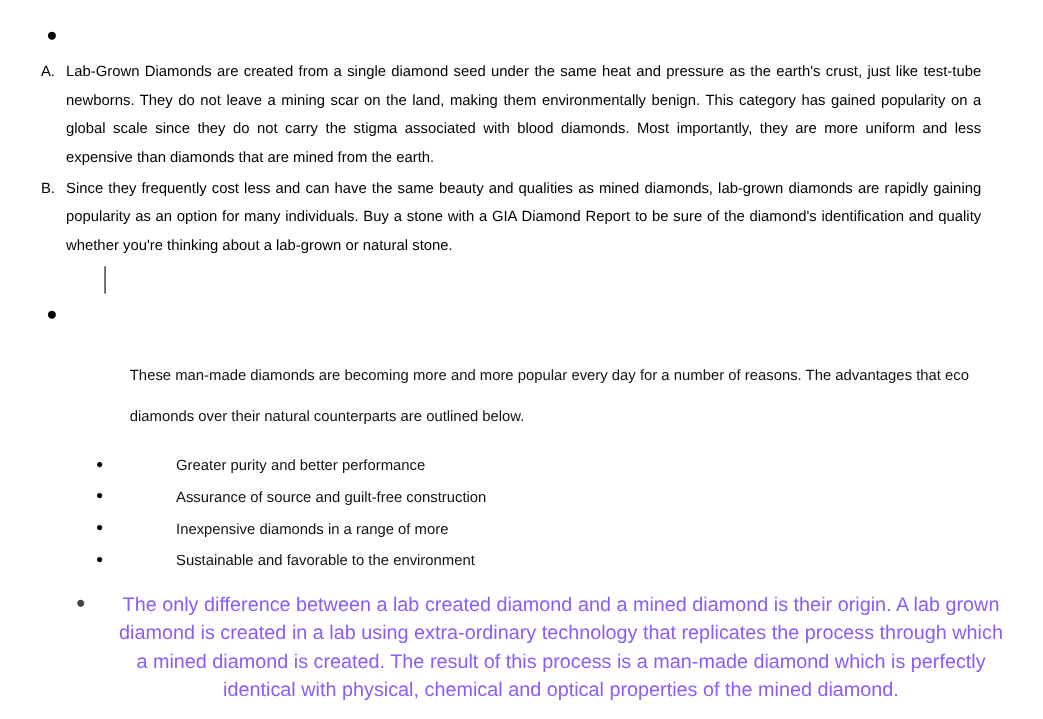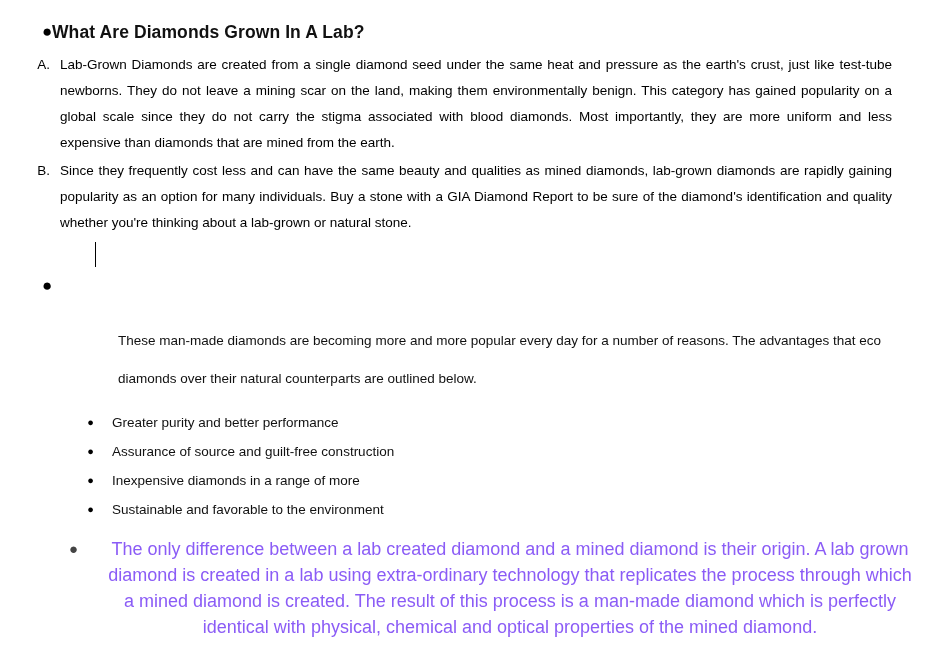--- a/index.html
+++ b/index.html
@@ -115,20 +115,21 @@
     padding-right: 18px;
     box-sizing: border-box;
     font-size: 11px;
     line-height: 21px;
     color: #000;
   }
   .mini-text {
     font-size: 13.5px;
     line-height: 21px;
     color: #111;
+    margin-left: 48px;
   }
 
   
   .grey-block {
     display: flex;
     align-items: flex-start;
     margin: 16px 0 0 0;
   }
   .grey-bullet {
     flex: 0 0 72px;
@@ -148,21 +149,20 @@
     text-align: center;
   }
 </style>
 </head>
 <body>
 
 <div class="page">
 
   <div class="h-block">
     <span class="h-bullet">●</span>
-    <span class="h-text">What Are Diamonds Grown In A Lab?</span>
   </div>
 
   <div class="alpha-list">
     <div class="alpha-item">
       <span class="alpha-marker">A.</span>
       <span class="alpha-body">Lab-Grown Diamonds are created from a single diamond seed under the same heat and pressure as the earth's crust, just like test-tube newborns. They do not leave a mining scar on the land, making them environmentally benign. This category has gained popularity on a global scale since they do not carry the stigma associated with blood diamonds. Most importantly, they are more uniform and less expensive than diamonds that are mined from the earth.</span>
     </div>
     <div class="alpha-item">
       <span class="alpha-marker">B.</span>
       <span class="alpha-body">Since they frequently cost less and can have the same beauty and qualities as mined diamonds, lab-grown diamonds are rapidly gaining popularity as an option for many individuals. Buy a stone with a GIA Diamond Report to be sure of the diamond's identification and quality whether you're thinking about a lab-grown or natural stone.</span>

